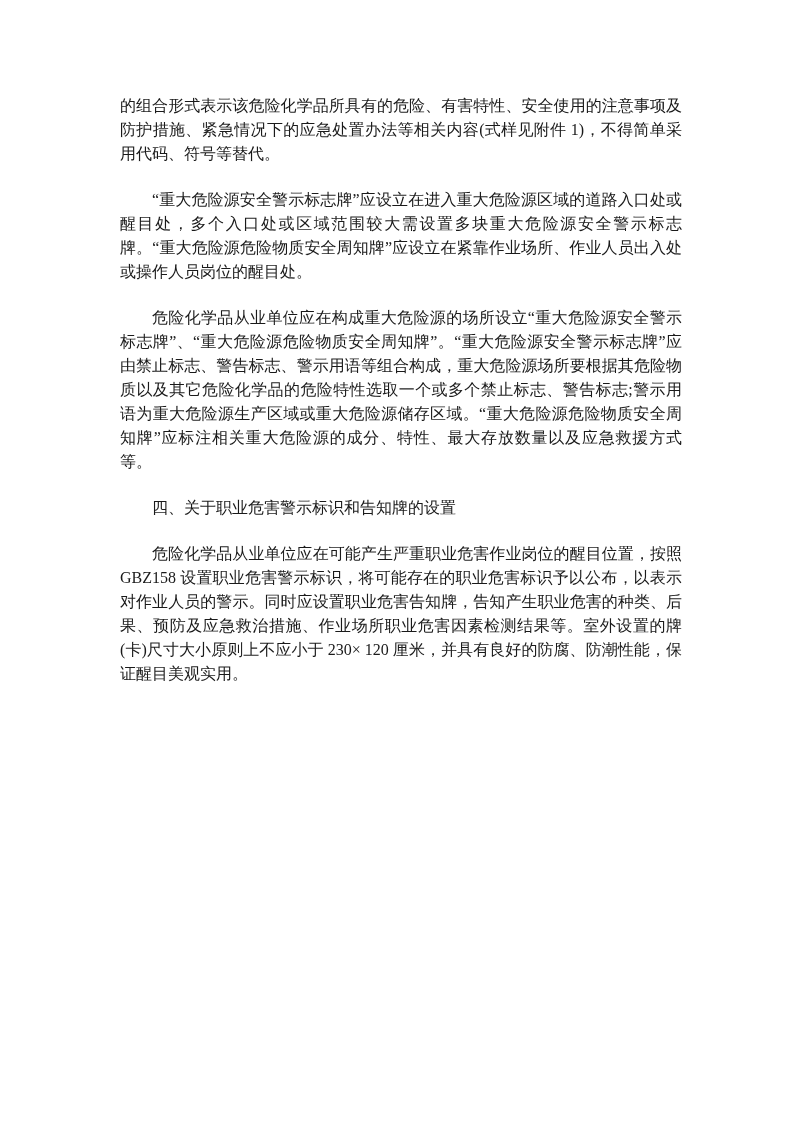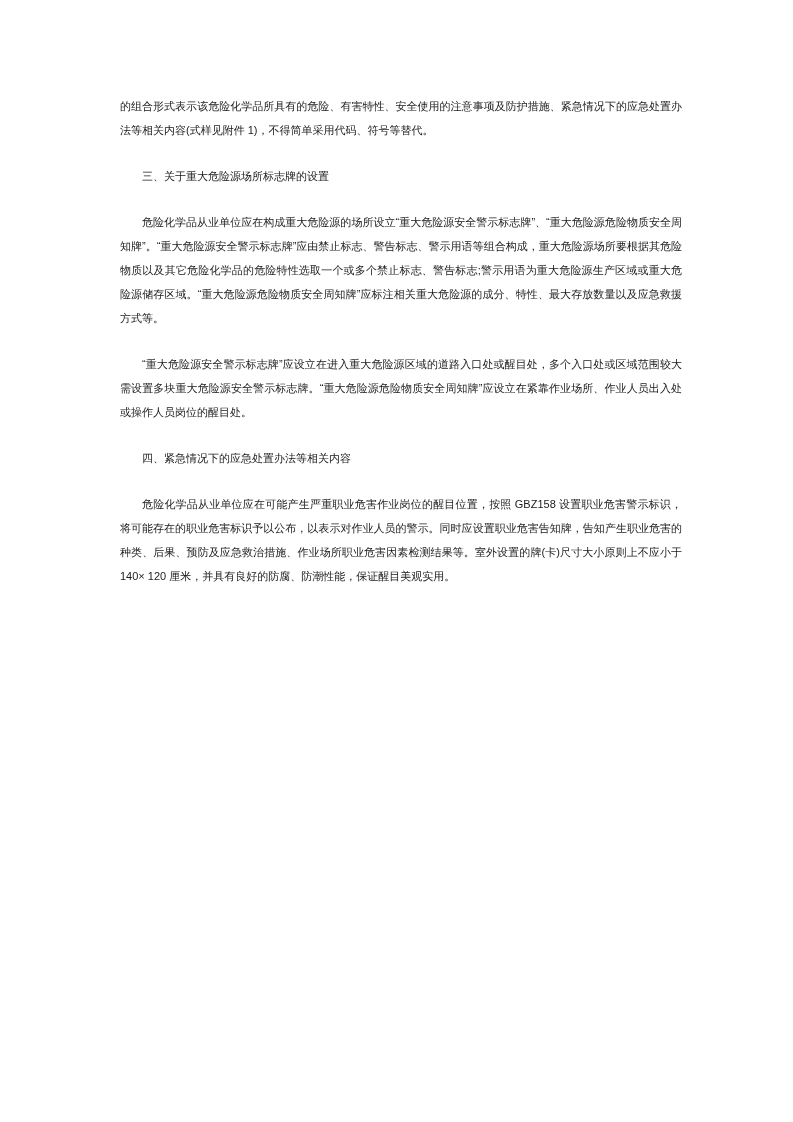--- a/index.html
+++ b/index.html
@@ -2,33 +2,32 @@
 <html><head>
   <meta charset="utf-8">
   <style>
     html, body { margin: 0; padding: 0; background: #ffffff; }
     body { width: 793px; height: 1122px; position: relative; overflow: hidden; }
     .page {
       position: absolute;
       left: 120px;
       top: 94px;
       width: 562px;
-      font-family: Liberation Sans, sans-serif;
-      font-size: 11px;
+      font-family: Liberation Serif, serif;
+      font-size: 16px;
       line-height: 24px;
       color: #1a1a1a;
       text-align: justify;
     }
     .para { margin: 0 0 22px 0; text-indent: 2em; }
     .para.noindent { text-indent: 0; }
     .heading { margin: 0 0 22px 0; text-indent: 2em; }
   </style>
 </head>
 <body>
 
 <div class="page">
   <p class="para noindent">的组合形式表示该危险化学品所具有的危险、有害特性、安全使用的注意事项及防护措施、紧急情况下的应急处置办法等相关内容(式样见附件 1)，不得简单采用代码、符号等替代。</p>
-  <p class="heading">三、关于重大危险源场所标志牌的设置</p>
+  <p class="para">“重大危险源安全警示标志牌”应设立在进入重大危险源区域的道路入口处或醒目处，多个入口处或区域范围较大需设置多块重大危险源安全警示标志牌。“重大危险源危险物质安全周知牌”应设立在紧靠作业场所、作业人员出入处或操作人员岗位的醒目处。</p>
   <p class="para">危险化学品从业单位应在构成重大危险源的场所设立“重大危险源安全警示标志牌”、“重大危险源危险物质安全周知牌”。“重大危险源安全警示标志牌”应由禁止标志、警告标志、警示用语等组合构成，重大危险源场所要根据其危险物质以及其它危险化学品的危险特性选取一个或多个禁止标志、警告标志;警示用语为重大危险源生产区域或重大危险源储存区域。“重大危险源危险物质安全周知牌”应标注相关重大危险源的成分、特性、最大存放数量以及应急救援方式等。</p>
-  <p class="para">“重大危险源安全警示标志牌”应设立在进入重大危险源区域的道路入口处或醒目处，多个入口处或区域范围较大需设置多块重大危险源安全警示标志牌。“重大危险源危险物质安全周知牌”应设立在紧靠作业场所、作业人员出入处或操作人员岗位的醒目处。</p>
-  <p class="heading">四、紧急情况下的应急处置办法等相关内容</p>
-  <p class="para">危险化学品从业单位应在可能产生严重职业危害作业岗位的醒目位置，按照 GBZ158 设置职业危害警示标识，将可能存在的职业危害标识予以公布，以表示对作业人员的警示。同时应设置职业危害告知牌，告知产生职业危害的种类、后果、预防及应急救治措施、作业场所职业危害因素检测结果等。室外设置的牌(卡)尺寸大小原则上不应小于 140× 120 厘米，并具有良好的防腐、防潮性能，保证醒目美观实用。</p>
+  <p class="heading">四、关于职业危害警示标识和告知牌的设置</p>
+  <p class="para">危险化学品从业单位应在可能产生严重职业危害作业岗位的醒目位置，按照 GBZ158 设置职业危害警示标识，将可能存在的职业危害标识予以公布，以表示对作业人员的警示。同时应设置职业危害告知牌，告知产生职业危害的种类、后果、预防及应急救治措施、作业场所职业危害因素检测结果等。室外设置的牌(卡)尺寸大小原则上不应小于 230× 120 厘米，并具有良好的防腐、防潮性能，保证醒目美观实用。</p>
 </div>
 
 </body></html>

